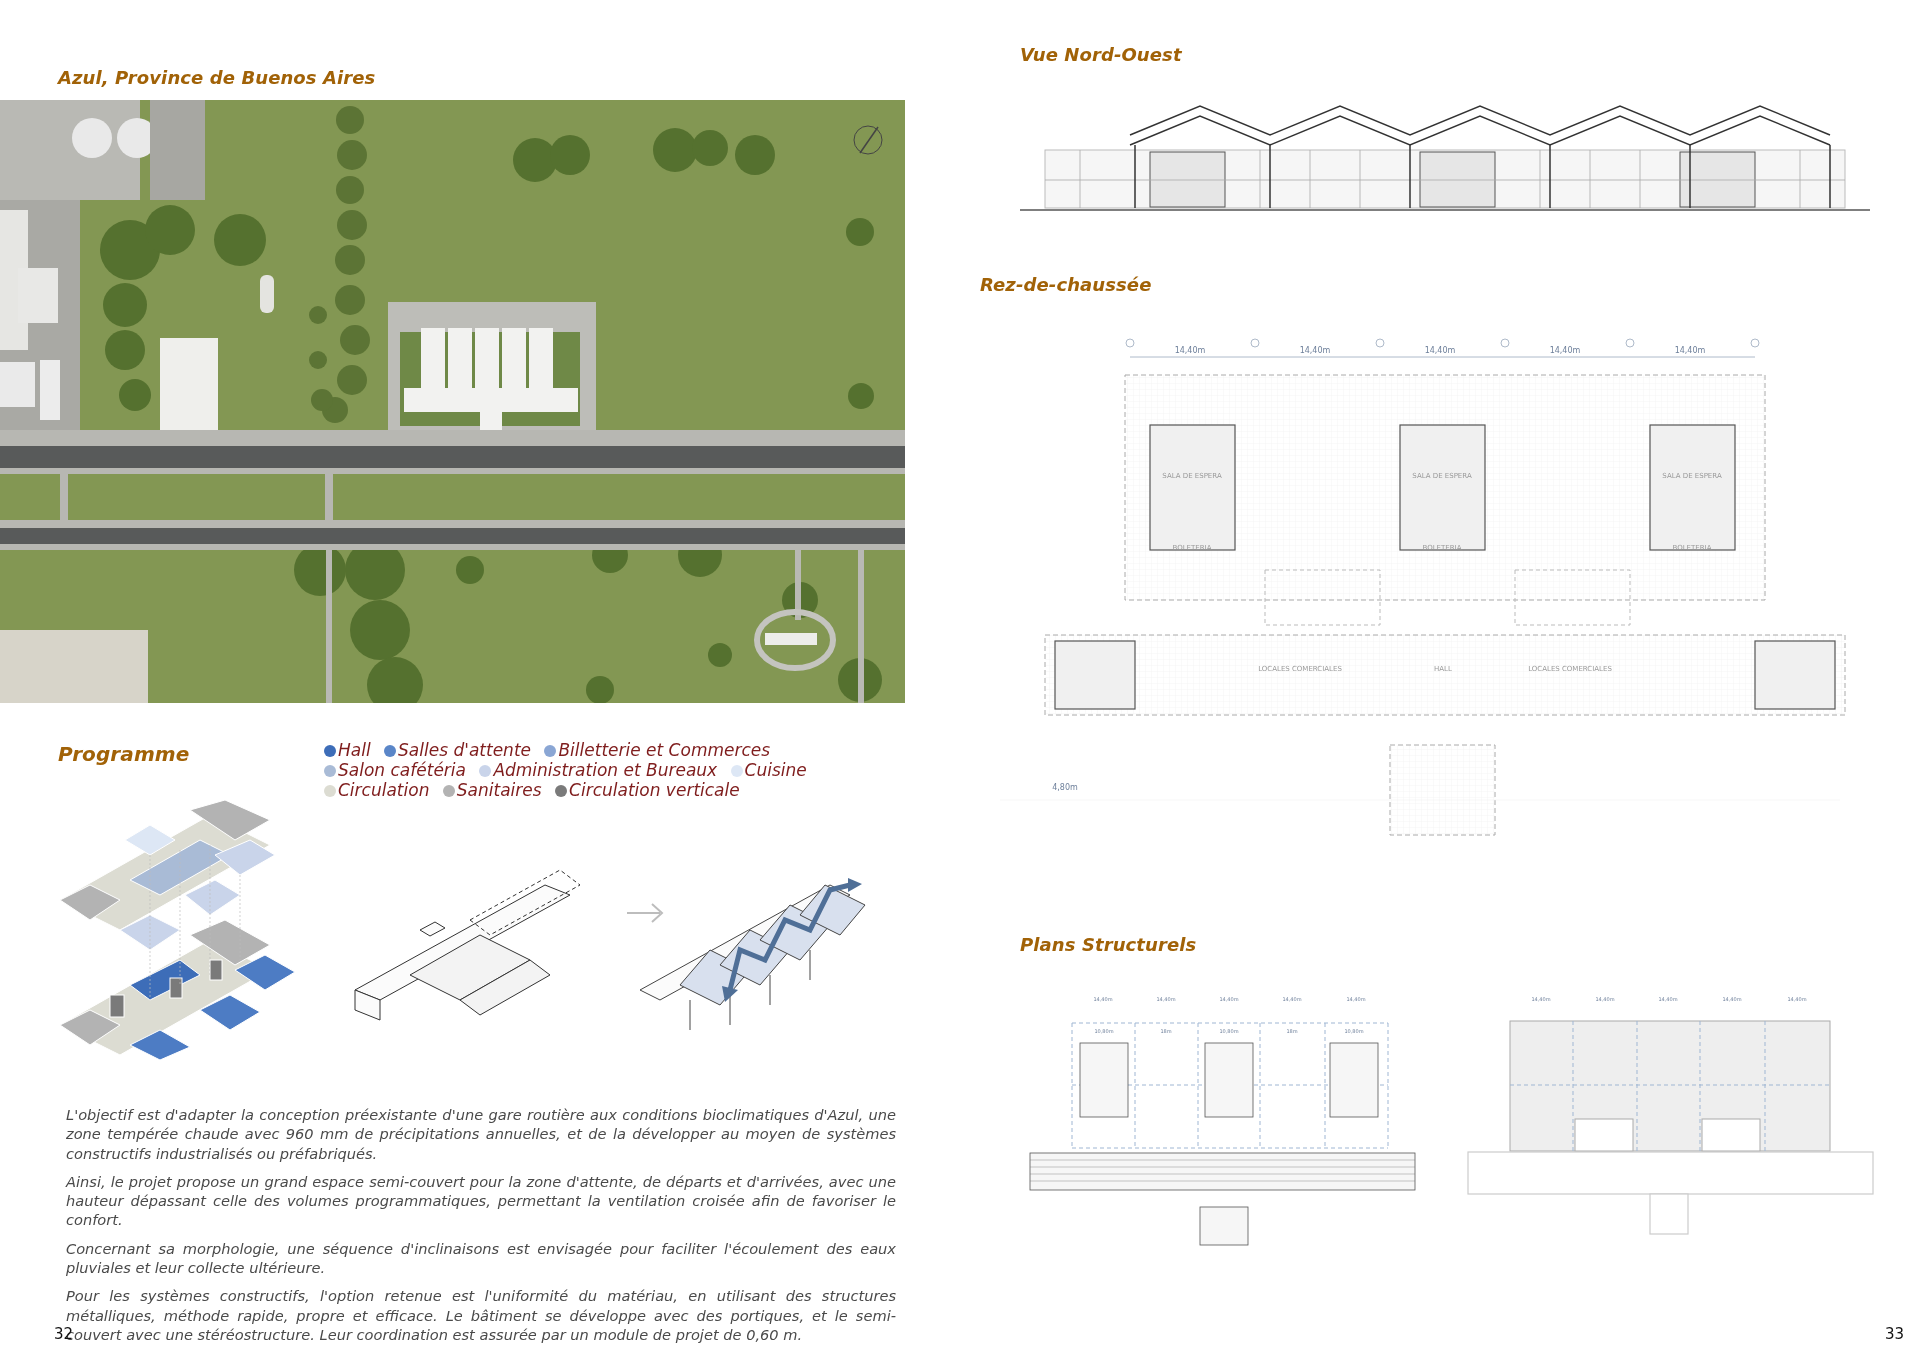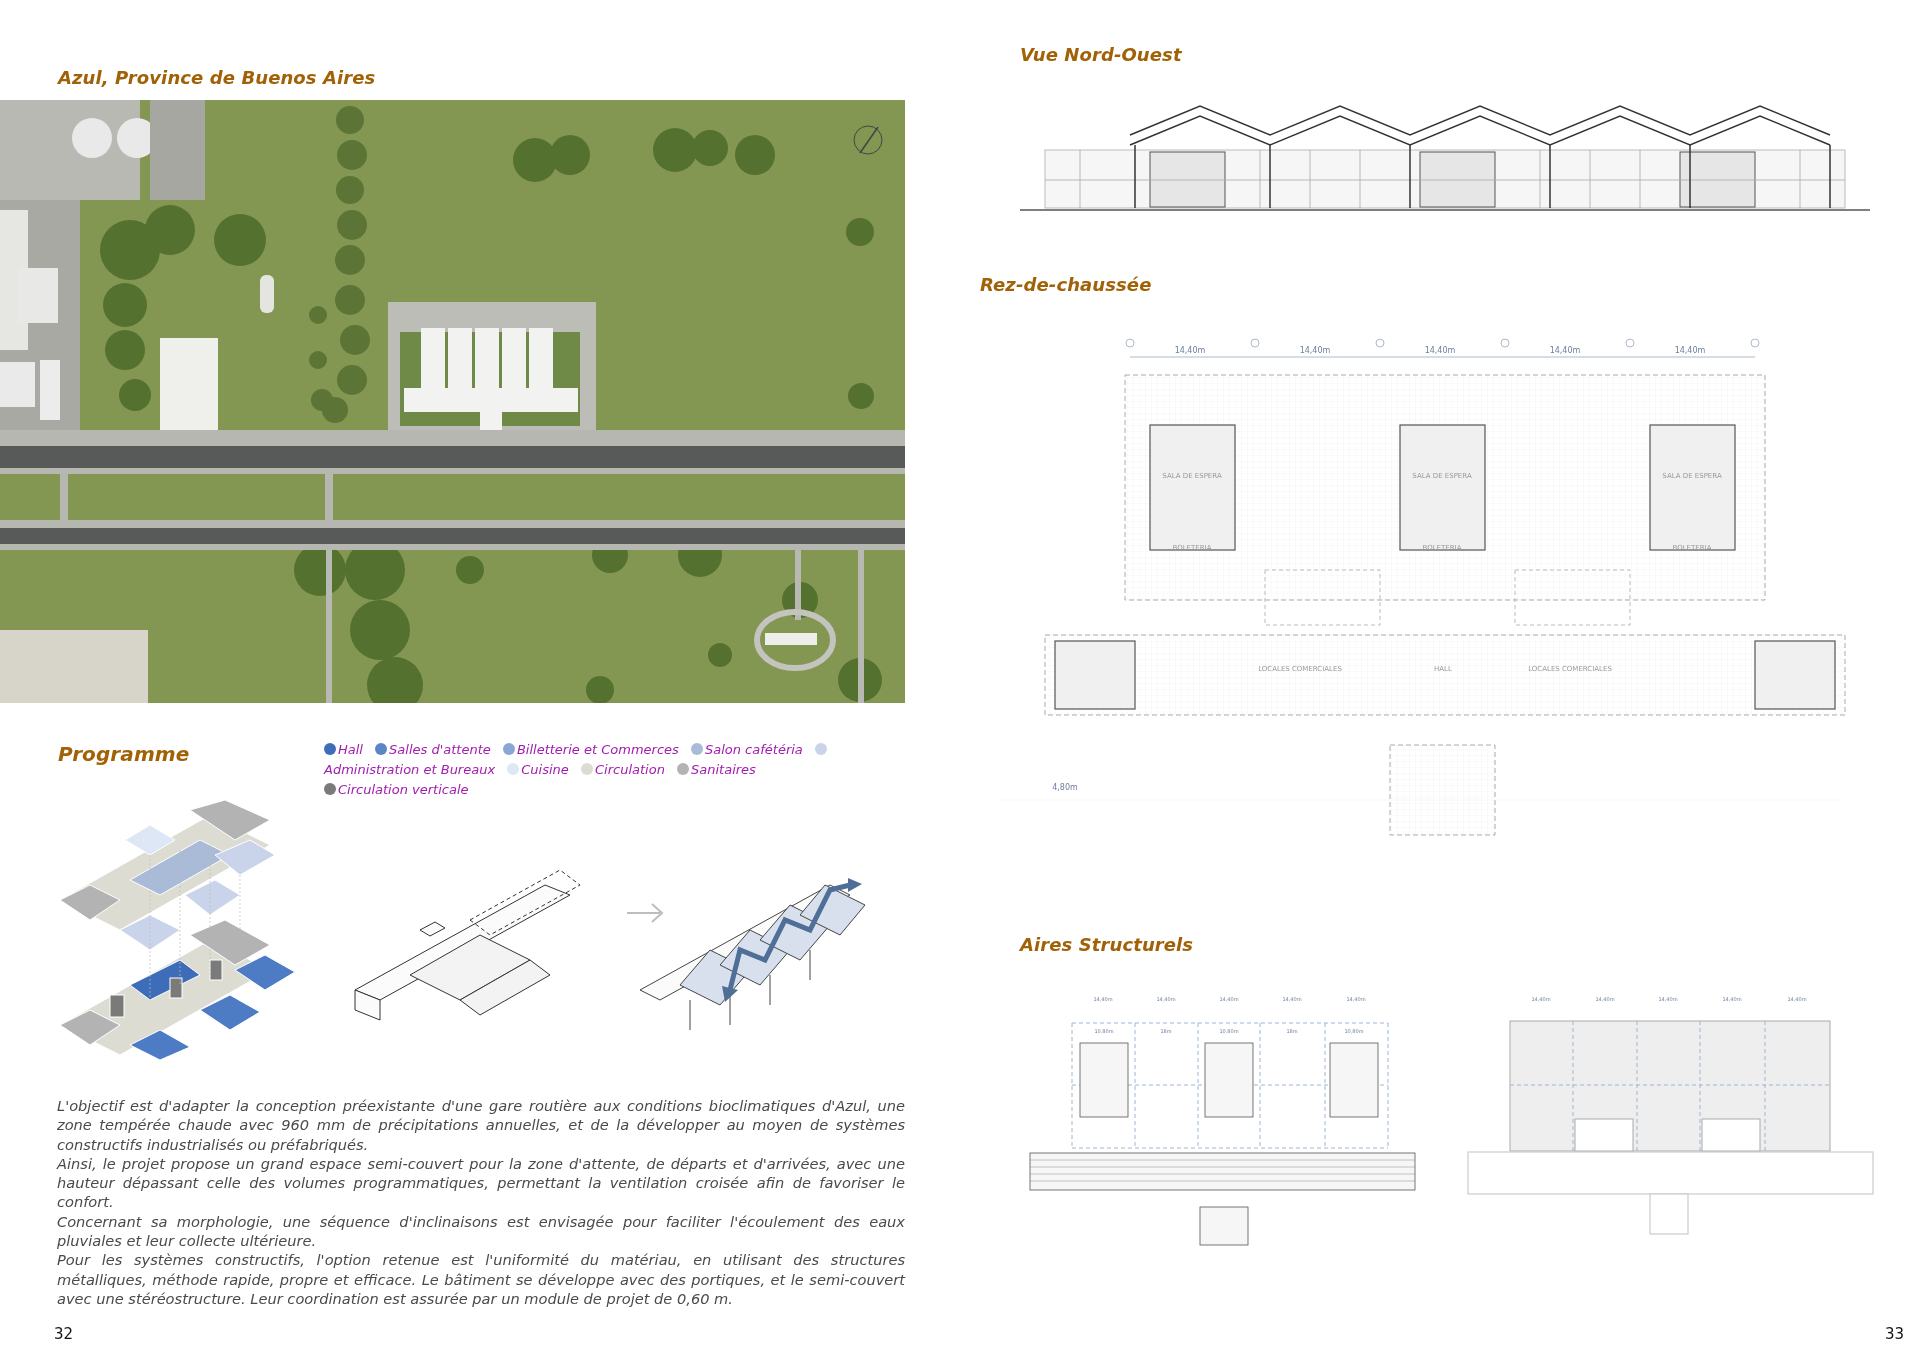--- a/index.html
+++ b/index.html
@@ -11,36 +11,36 @@
     font-style: italic; font-size: 18px; color: #a16207; letter-spacing: 0.1px;
   }
   .pageno { position: absolute; font-family: "DejaVu Sans", sans-serif; font-size: 15px; color: #111; }
 
   
   #aerial { position: absolute; left: 0; top: 100px; width: 905px; height: 603px; overflow: hidden; background: #7e9256; }
 
   
   #legend {
     position: absolute; left: 324px; top: 740px; width: 585px;
-    font-family: "DejaVu Sans", sans-serif; font-style: italic; font-size: 13px;
-    color: #a21caf; line-height: 20px;
+    font-family: "DejaVu Sans", sans-serif; font-style: italic; font-size: 17px;
+    color: #7f1d1d; line-height: 20px;
   }
   .legend-item { display: inline; white-space: nowrap; margin-right: 8px; }
   .legend-dot { display: inline-block; width: 12px; height: 12px; border-radius: 50%; vertical-align: -1px; margin-right: 2px; }
 
   
   #axo-row { position: absolute; left: 50px; top: 800px; width: 870px; height: 260px; }
 
   
   #body-text {
     position: absolute; left: 57px; top: 1096px; width: 848px;
     font-family: "DejaVu Sans", sans-serif; font-style: italic; font-size: 14.6px;
     line-height: 19.3px; color: #4a4a4a; text-align: justify;
   }
-  #body-text p { margin: 0; }
+  #body-text p { margin: 9px; }
 
   
   .drawing { position: absolute; }
 </style>
 </head>
 <body>
 
 <div class="heading" style="left:58px; top:67px;">Azul, Province de Buenos Aires</div>
 
 <div id="aerial">
@@ -304,21 +304,21 @@
         <circle cx="260" cy="8" r="4"></circle>
         <circle cx="385" cy="8" r="4"></circle>
       <circle cx="510" cy="8" r="4"></circle>
         <circle cx="635" cy="8" r="4"></circle>
         <circle cx="760" cy="8" r="4"></circle>
     </g>
     <line x1="5" y1="465" x2="845" y2="465" stroke="#eee" stroke-width="0.5"></line>
   </svg>
 </div>
 
-<div class="heading" style="left:1020px; top:934px;">Aires Structurels</div>
+<div class="heading" style="left:1020px; top:934px;">Plans Structurels</div>
 
 <div class="drawing" style="left:1020px; top:985px; width:430px; height:295px;">
   <svg width="430" height="295" viewBox="0 0 430 295">
     <g stroke="#9fb6d3" stroke-dasharray="4,3" fill="none">
       <line x1="52" y1="38" x2="368" y2="38"></line>
         <line x1="52" y1="100" x2="368" y2="100"></line>
         <line x1="52" y1="163" x2="368" y2="163"></line>
       <line x1="52" y1="38" x2="52" y2="163"></line>
         <line x1="115" y1="38" x2="115" y2="163"></line>
         <line x1="178" y1="38" x2="178" y2="163"></line>

